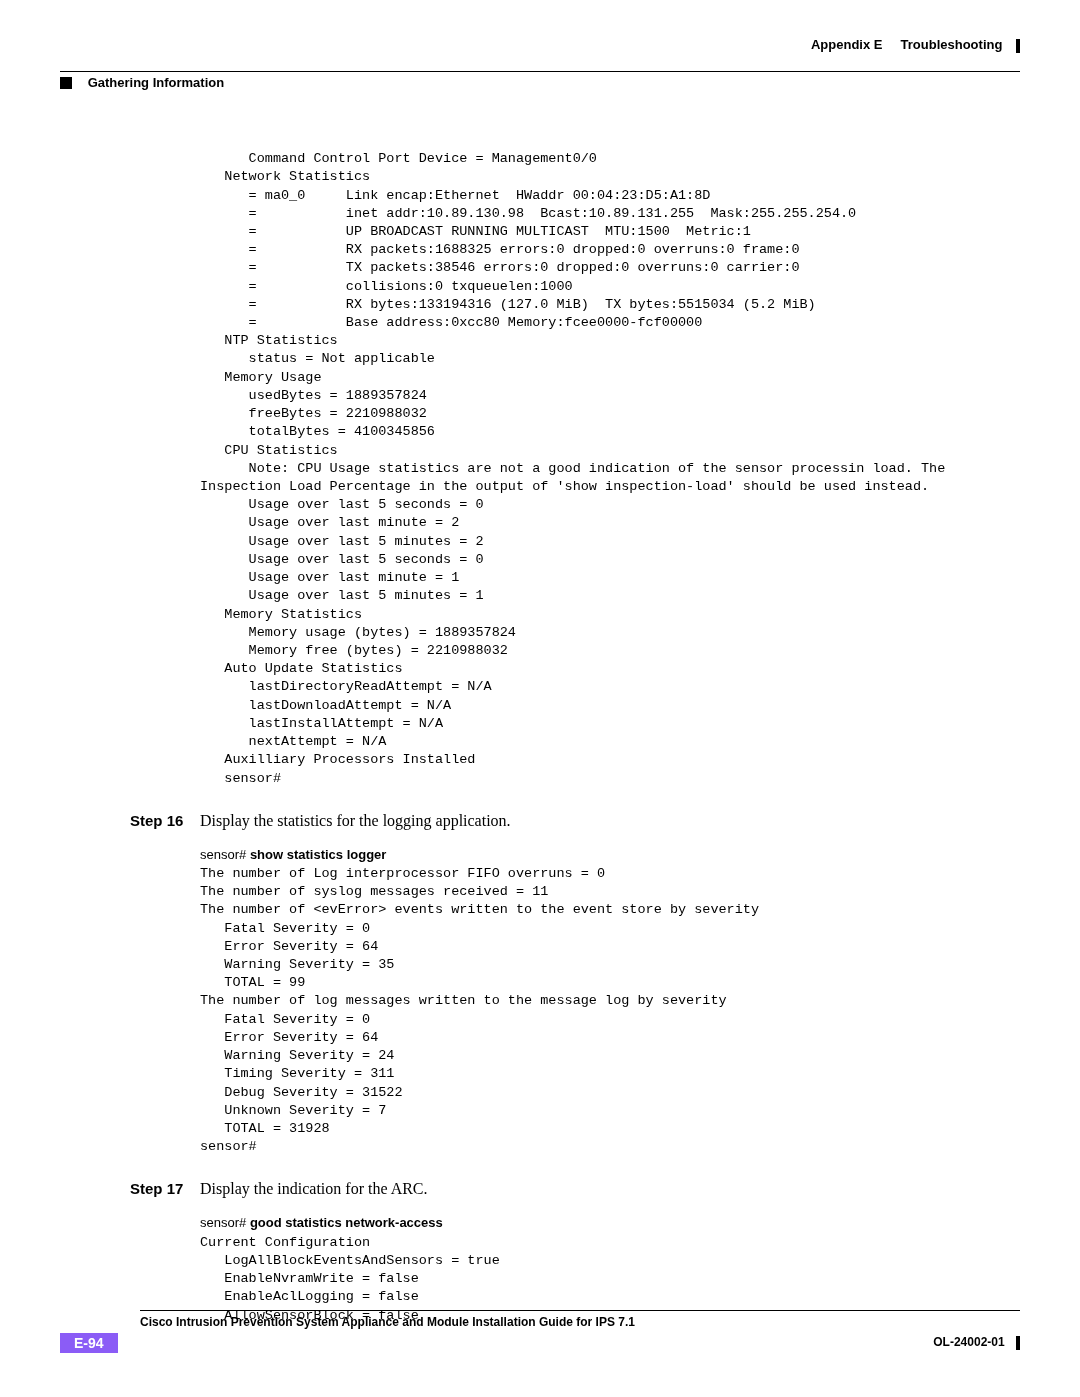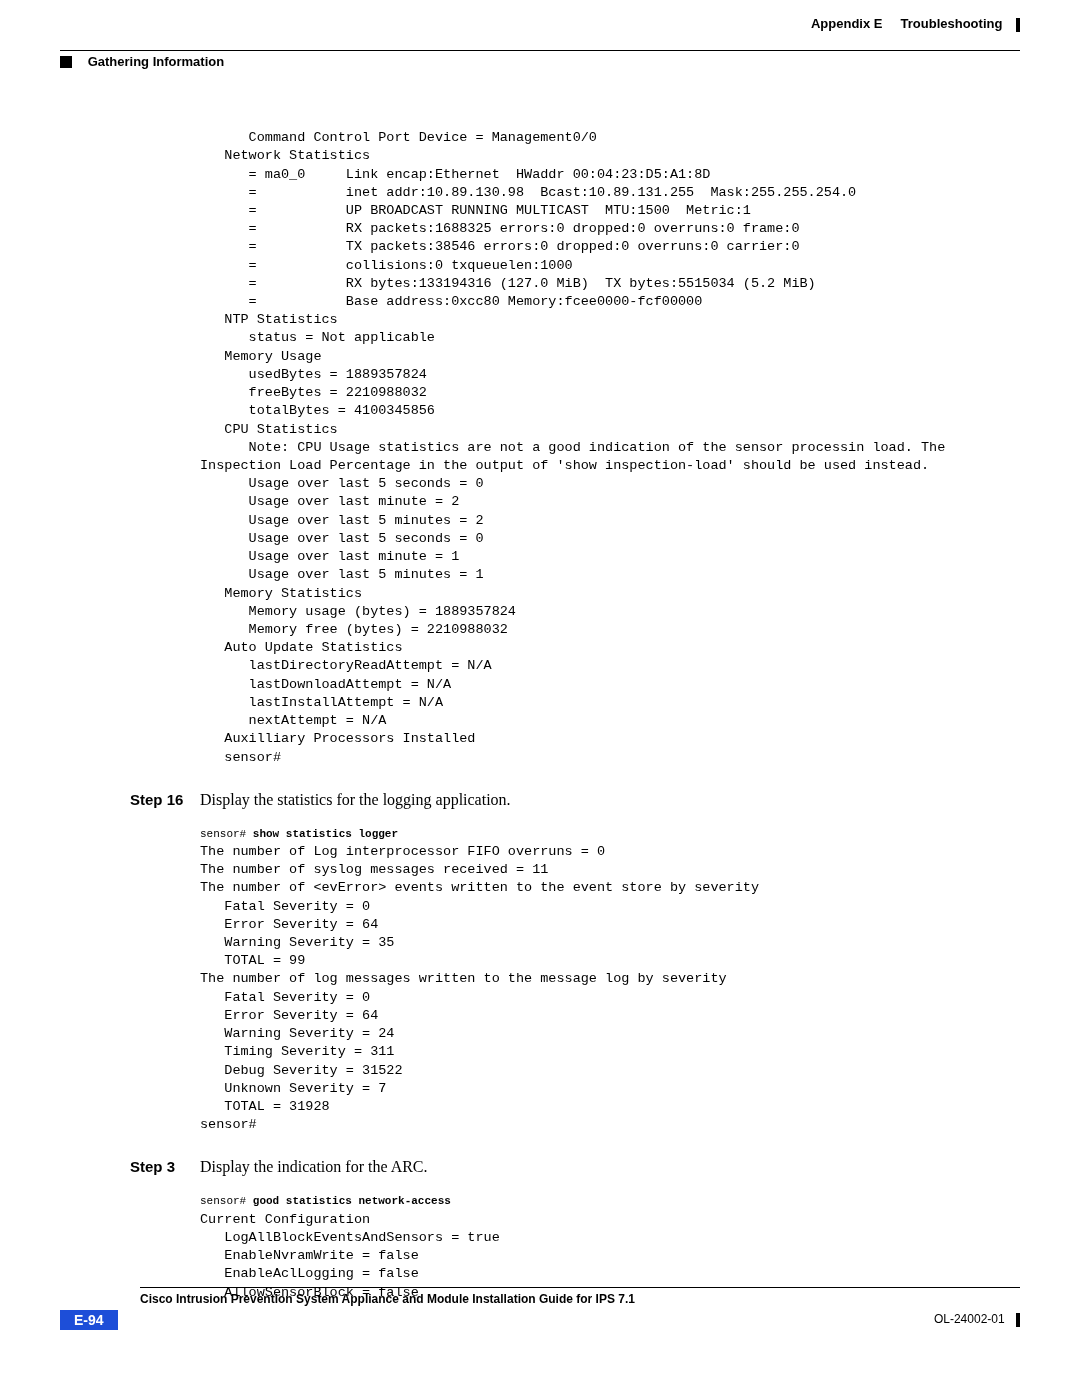--- a/index.html
+++ b/index.html
@@ -4,21 +4,21 @@
 <style>
   body {
     margin: 0;
     padding: 0;
     background: #fff;
     font-family: "Times New Roman", Times, serif;
     color: #000;
     width: 1080px;
   }
   .page {
-    padding: 16px 60px 40px 60px;
+    padding: 37px 60px 40px 60px;
     position: relative;
     min-height: 1317px;
     box-sizing: border-box;
   }
   .top-header {
     position: relative;
     height: 30px;
     margin-bottom: 4px;
     font-family: Arial, Helvetica, sans-serif;
     font-size: 13px;
@@ -80,22 +80,22 @@
     font-family: Arial, Helvetica, sans-serif;
     font-weight: bold;
     font-size: 15px;
     flex: 0 0 auto;
   }
   .step-text {
     font-family: Liberation Serif, serif;
     font-size: 16px;
   }
   .cmd-line {
-    font-family: Liberation Mono, monospace;
-    font-size: 11px;
+    font-family: Liberation Sans, sans-serif;
+    font-size: 13px;
   }
   .cmd-line .bold {
     font-weight: bold;
   }
   .footer {
     position: absolute;
     bottom: 36px;
     left: 60px;
     right: 60px;
     font-family: Arial, Helvetica, sans-serif;
@@ -112,28 +112,28 @@
     font-size: 12px;
     margin-bottom: 4px;
     margin-left: 80px;
   }
   .footer .row {
     display: flex;
     justify-content: space-between;
     align-items: center;
   }
   .footer .pagebox {
-    background:#1d4ed8;
+    background:#8b5cf6;
     color:#fff;
     font-weight:bold;
     padding:2px 14px;
     font-size:14px;
   }
   .footer .right {
-    font-weight: normal;
+    font-weight: bold;
   }
   .footer .right .sep {
     display:inline-block;
     width:4px; height:14px;
     background:#000;
     vertical-align:middle;
     margin-left:8px;
   }
 </style>
 </head>
@@ -209,21 +209,21 @@
    Fatal Severity = 0
    Error Severity = 64
    Warning Severity = 24
    Timing Severity = 311
    Debug Severity = 31522
    Unknown Severity = 7
    TOTAL = 31928
 sensor#</span></pre>
 
     <div class="step-row">
-      <div class="step-label">Step 3</div>
+      <div class="step-label">Step 17</div>
       <div class="step-text">Display the indication for the ARC.</div>
     </div>
     <pre class="code"><span class="cmd-line"><span>sensor# </span><span class="bold">good statistics network-access</span></span>
 <span>Current Configuration
    LogAllBlockEventsAndSensors = true
    EnableNvramWrite = false
    EnableAclLogging = false
    AllowSensorBlock = false</span></pre>
 
   </div>

